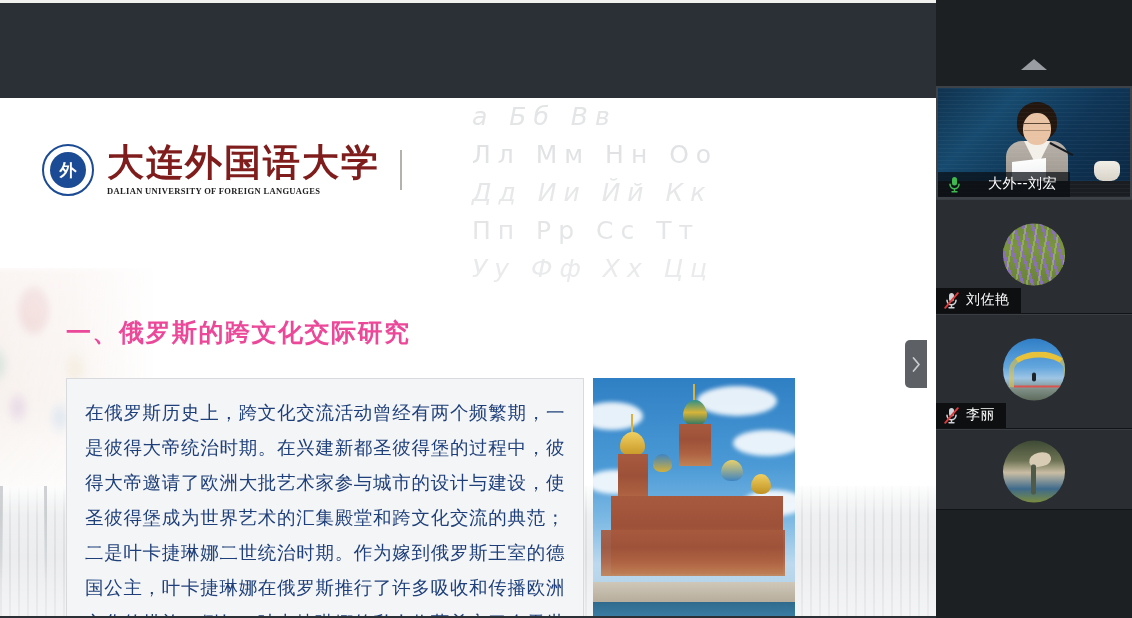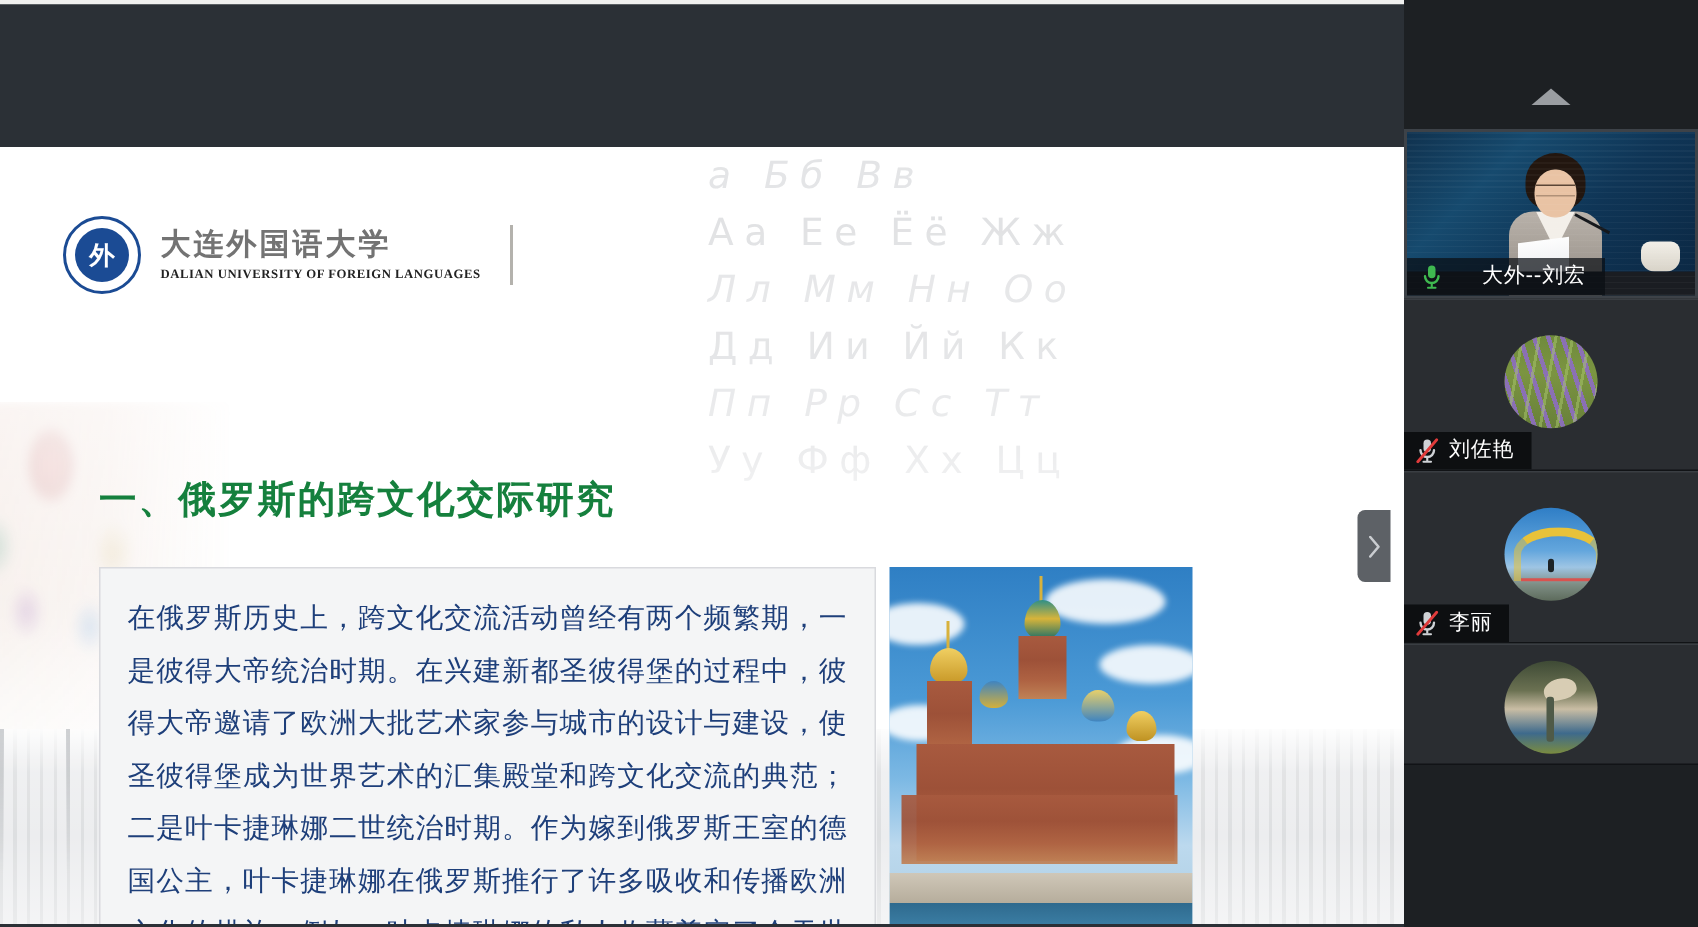--- a/index.html
+++ b/index.html
@@ -55,31 +55,31 @@
   
   .slide-header{position:absolute;left:42px;top:46px;display:flex;align-items:center;}
   .logo-mark{width:52px;height:52px;border-radius:50%;position:relative;flex:0 0 auto;
     border:2px solid #1b4b94;background:#ffffff;box-sizing:border-box;}
   .logo-mark::before{content:"";position:absolute;left:6px;top:6px;right:6px;bottom:6px;
     border-radius:50%;background:#1b4b94;}
   .logo-mark .glyph{position:absolute;left:0;top:0;width:100%;height:100%;
     display:flex;align-items:center;justify-content:center;color:#ffffff;
     font-size:17px;font-weight:bold;font-family:"DejaVu Sans",sans-serif;z-index:2;}
   .logo-words{margin-left:13px;}
-  .logo-cn{font-size:20px;font-weight:bold;color:#737373;letter-spacing:2px;
+  .logo-cn{font-size:37px;font-weight:bold;color:#7f1d1d;letter-spacing:2px;
     font-family:Liberation Serif, serif;line-height:1.05;}
   .logo-en{font-size:8.5px;font-weight:bold;color:#222;letter-spacing:.35px;margin-top:3px;
     font-family:"Liberation Serif",serif;}
   .hdr-divider{width:2px;height:40px;background:#b4b2ad;margin:0 22px 0 20px;}
   .hdr-subtitle{font-size:22px;color:#8d8a84;letter-spacing:3px;
     font-family:"DejaVu Sans","Liberation Sans",sans-serif;}
 
   
   .section-title{position:absolute;left:66px;top:218px;font-size:25px;font-weight:bold;
-    color:#15803d;letter-spacing:1.5px;font-family:Liberation Mono, monospace;}
+    color:#ec4899;letter-spacing:1.5px;font-family:Liberation Mono, monospace;}
 
   
   .text-box{position:absolute;left:66px;top:280px;width:518px;height:258px;
     background:#f4f5f6;border:1px solid #d9dade;box-sizing:border-box;
     padding:16px 18px 12px 18px;}
   .text-box p{margin:0;font-size:18.5px;line-height:35px;color:#1e3f7a;letter-spacing:.6px;
     text-align:justify;text-indent:0;
     font-family:"DejaVu Sans","Liberation Sans",sans-serif;}
 
   
@@ -178,21 +178,20 @@
 
   <div class="share-region">
 
     <div class="slide">
 
       <div class="bg-stbasil"></div>
       <div class="bg-stbasil-veil"></div>
 
       <div class="bg-cyrillic">
         <span>а Бб Вв</span>
-        <span>Аа  Ее Ёё Жж</span>
         <span>Лл  Мм Нн Оо</span>
         <span>Дд  Ии Йй Кк</span>
         <span>Пп  Рр Сс Тт</span>
         <span>Уу  Фф Хх Цц</span>
       </div>
 
       <div class="bg-campus">
         <div class="bg-campus-trees"></div>
       </div>
 

